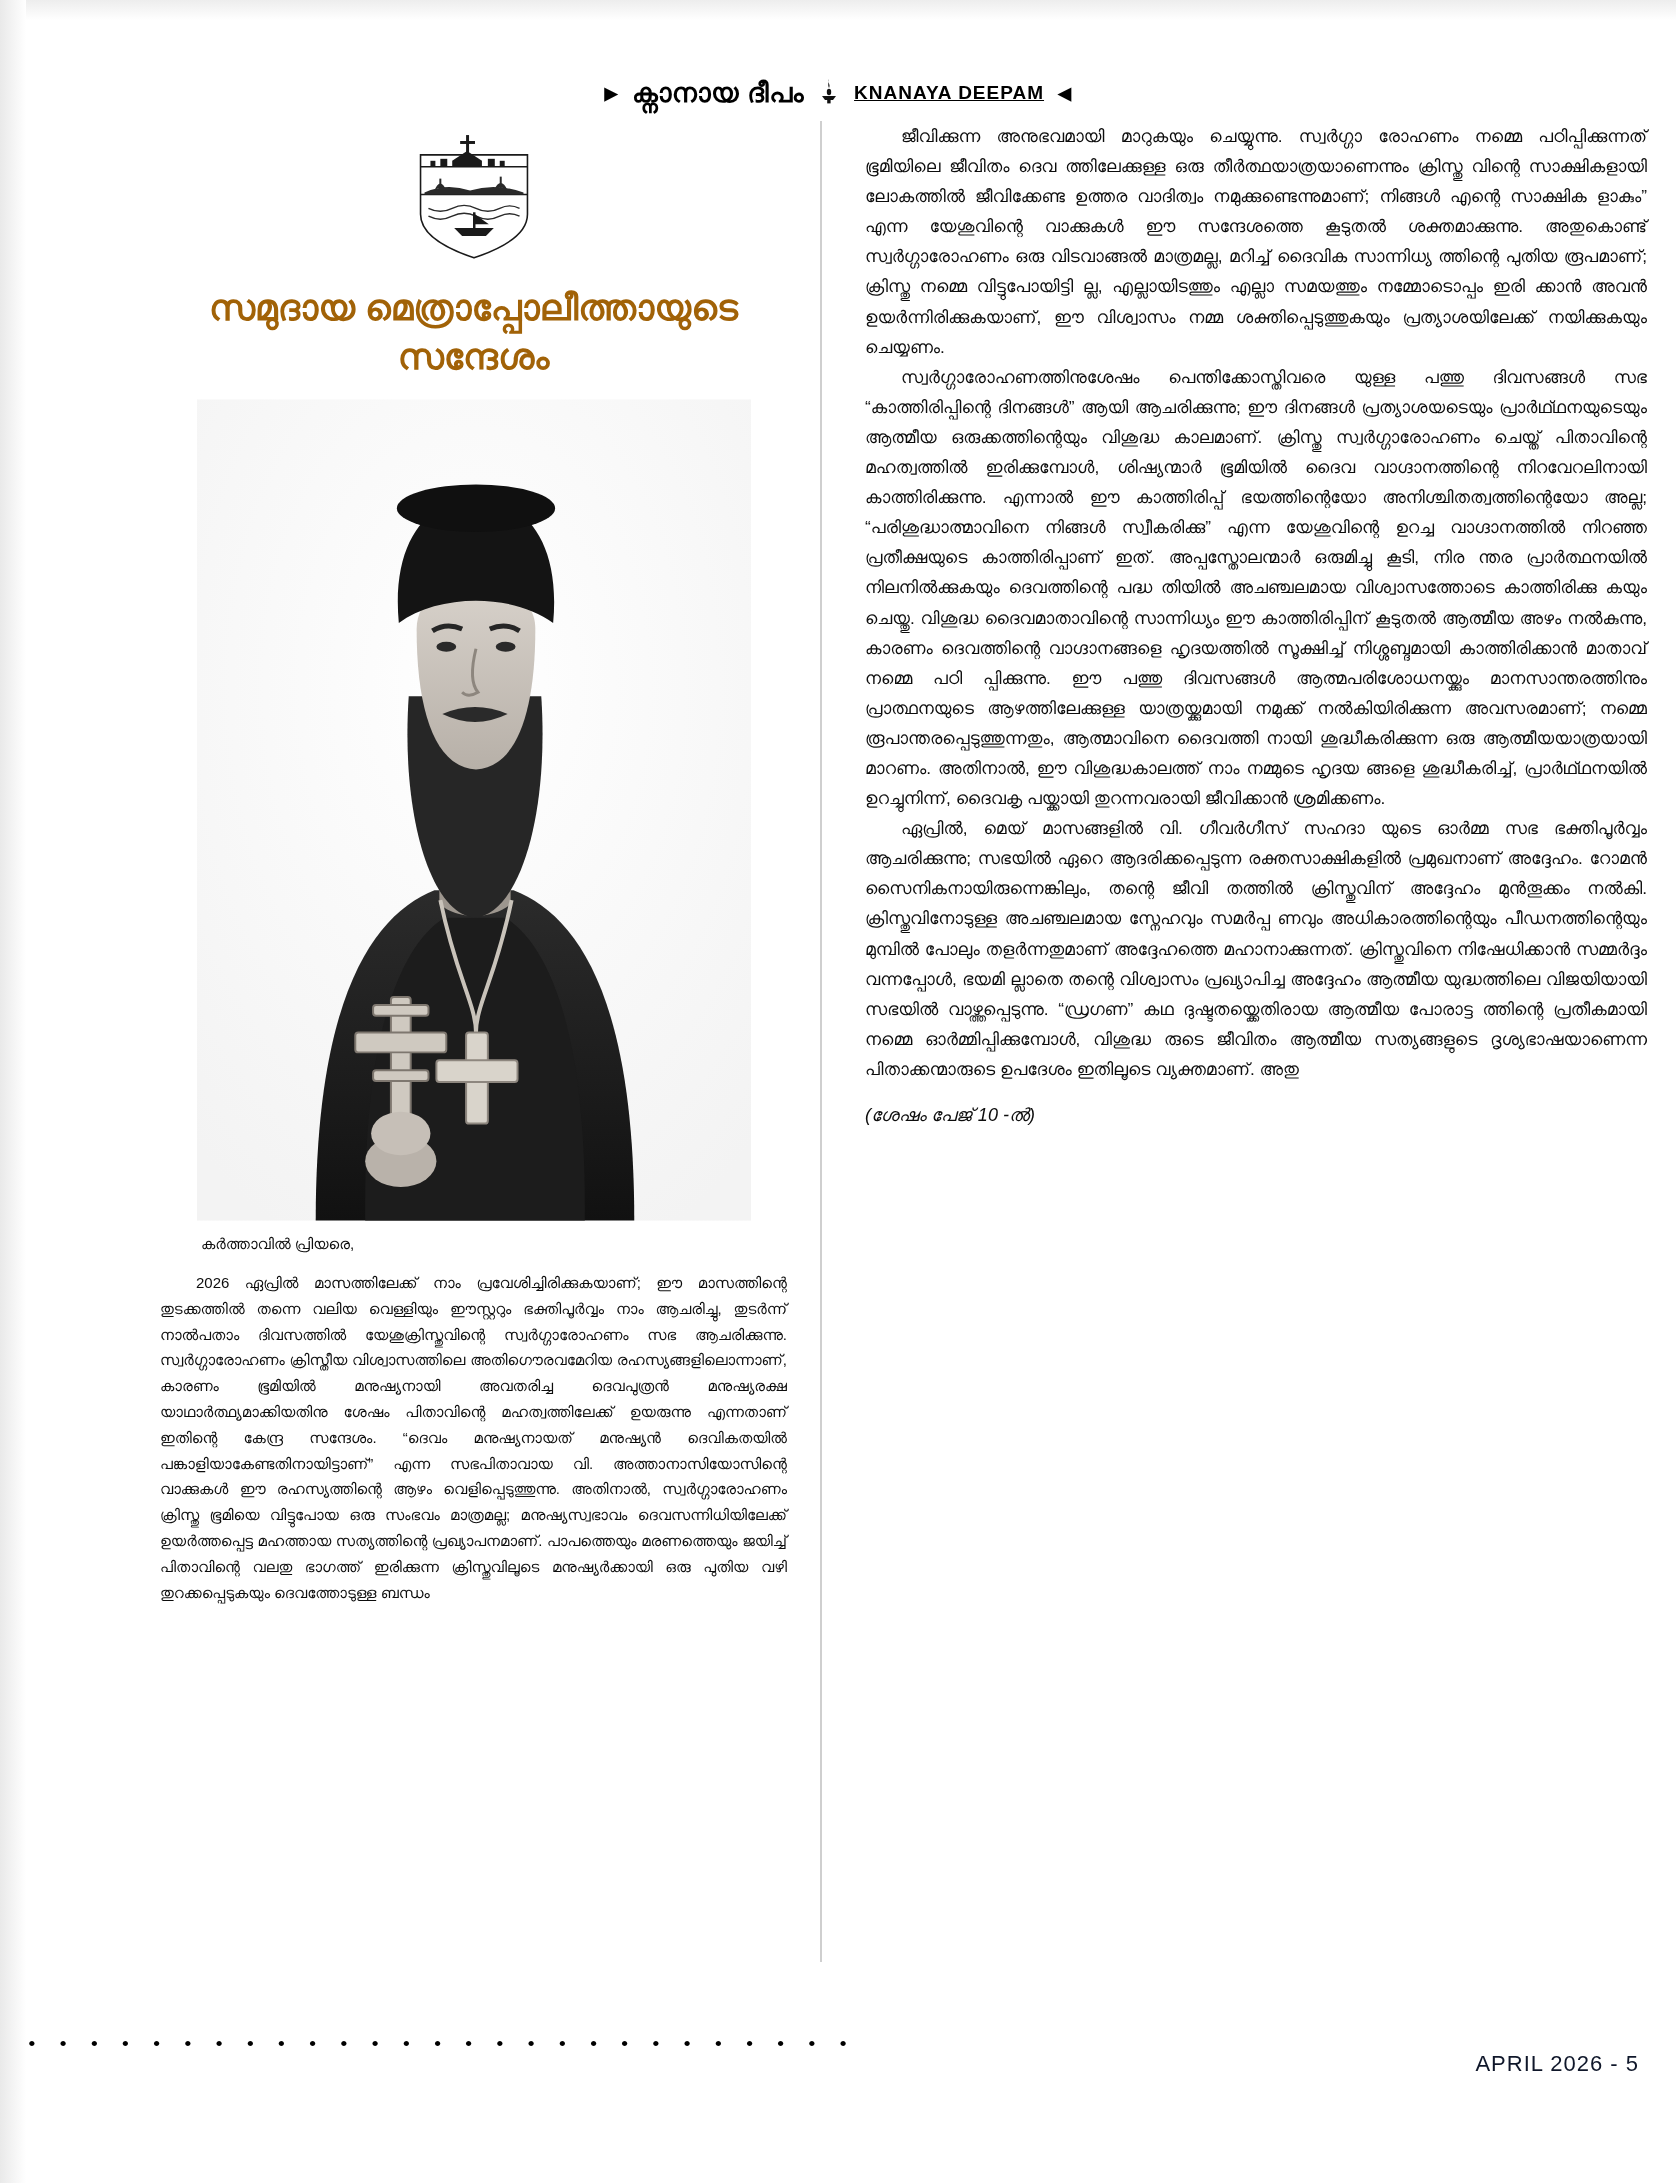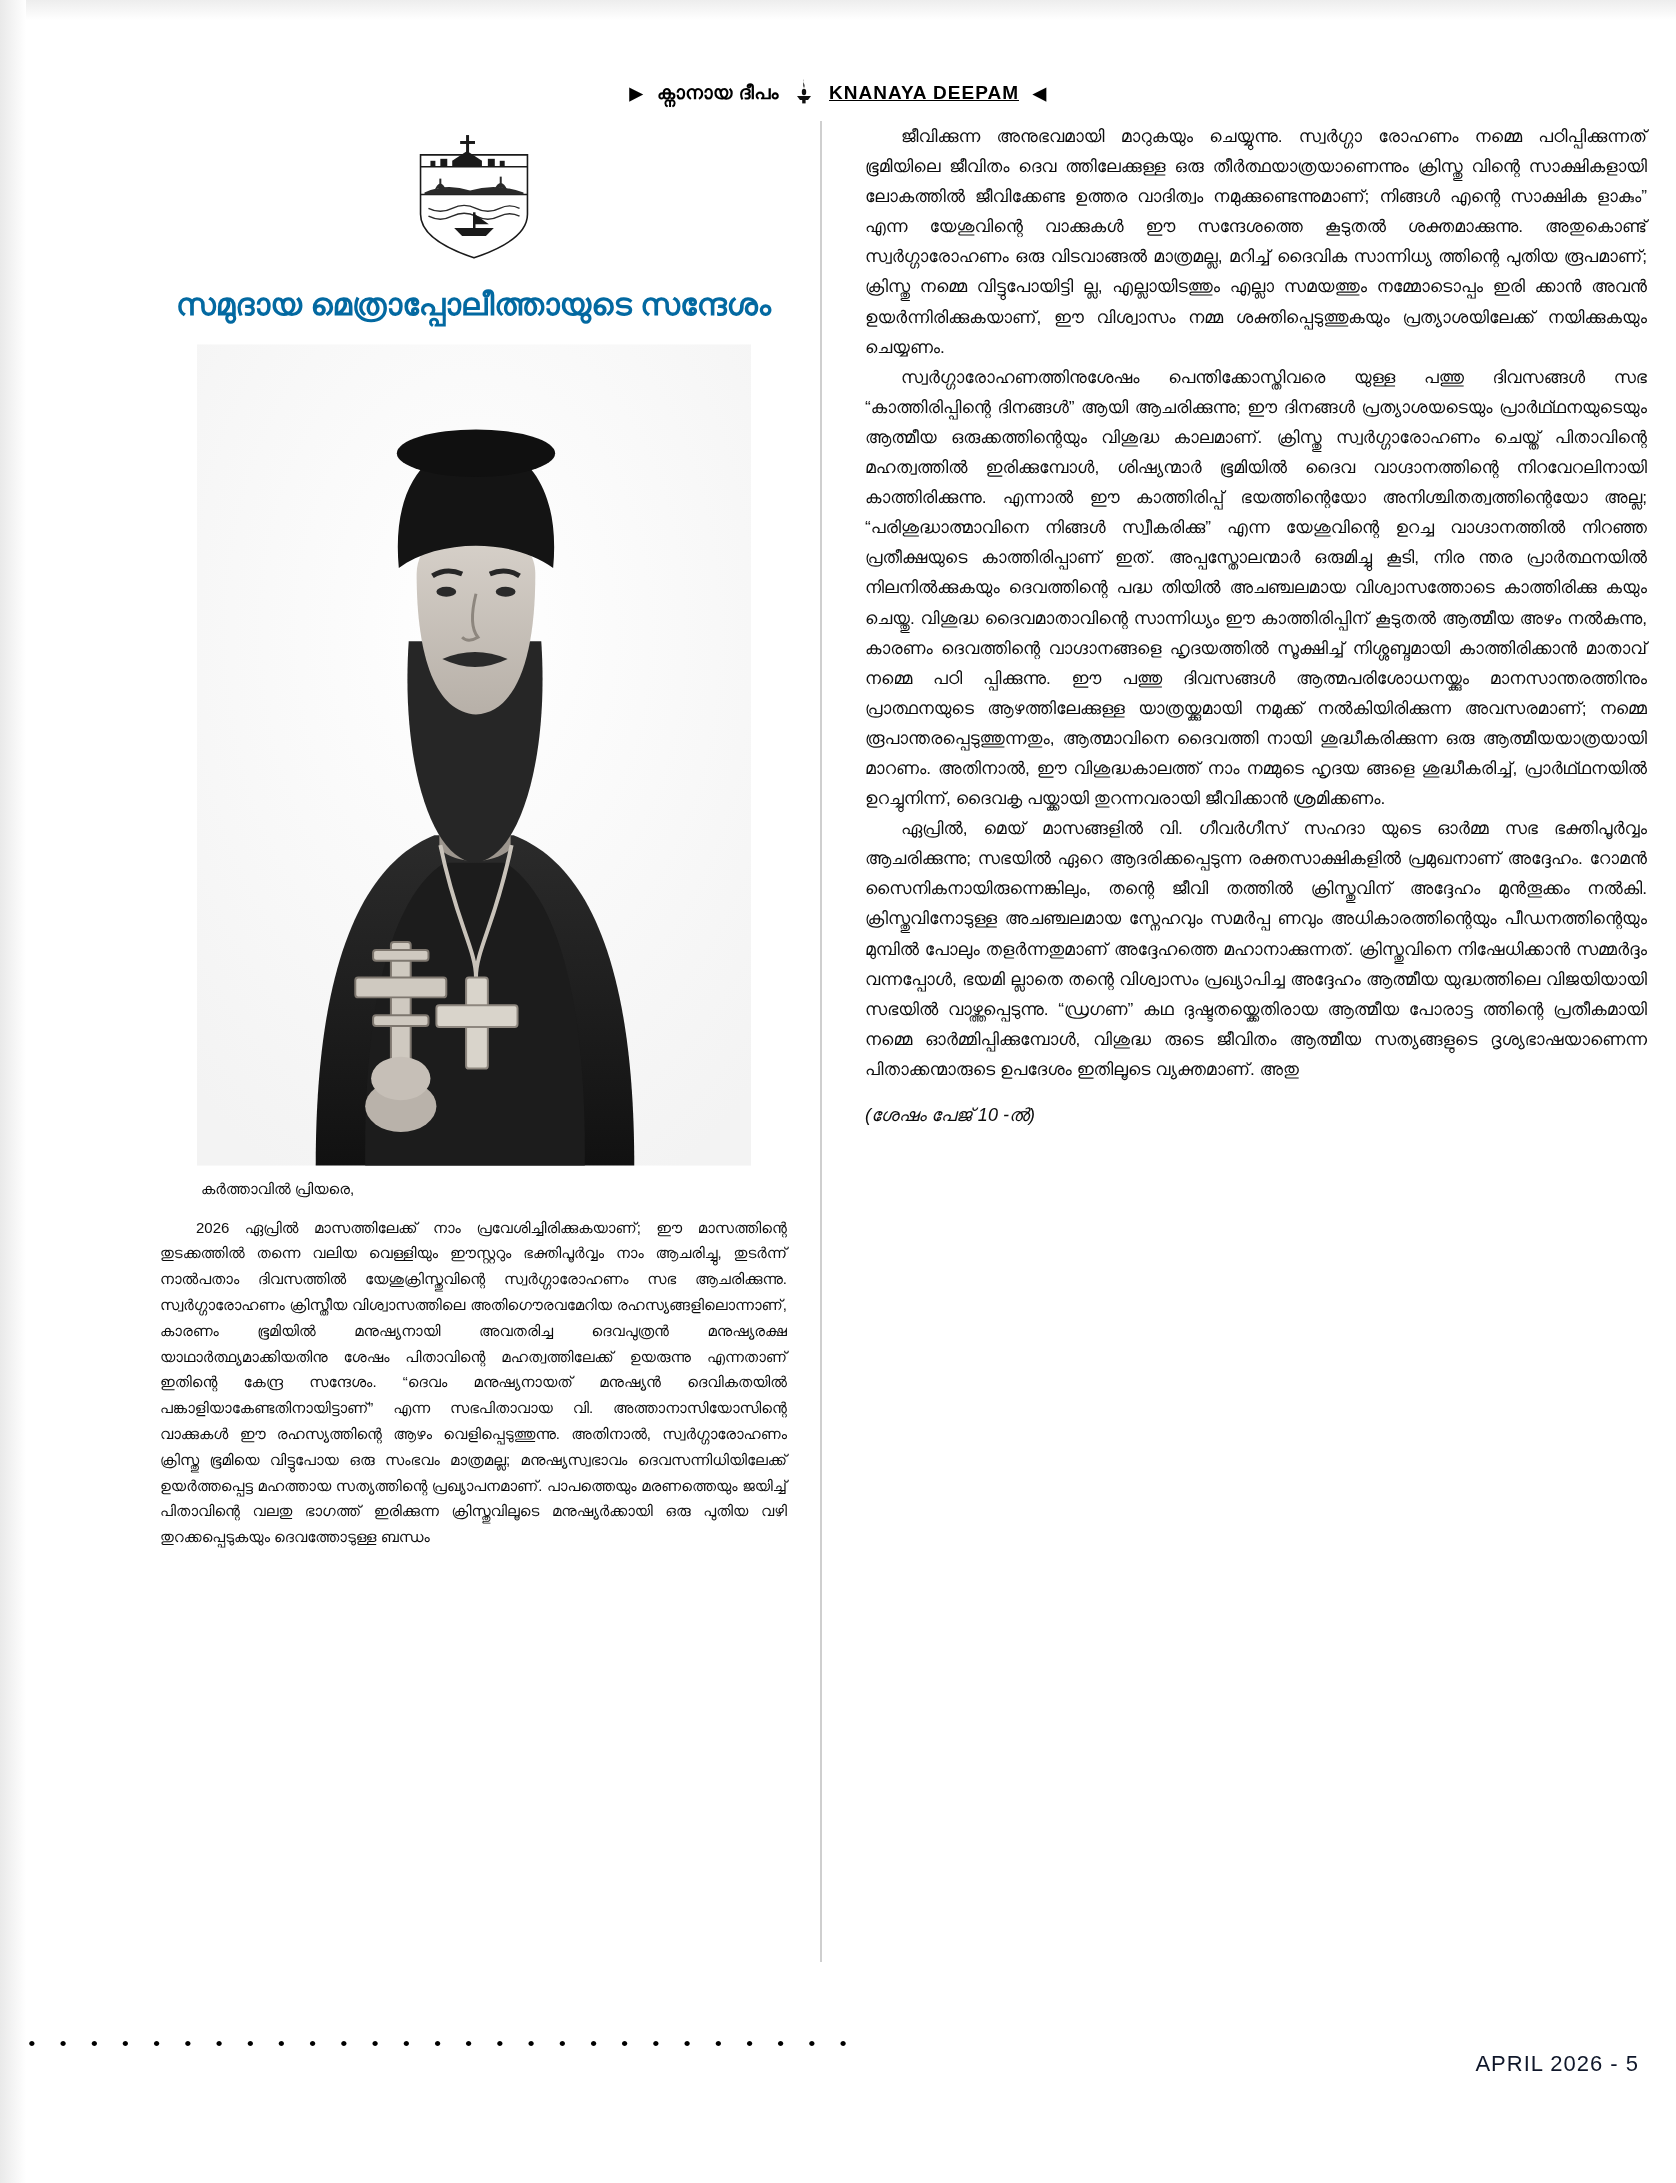--- a/index.html
+++ b/index.html
@@ -35,21 +35,21 @@
     align-items: center;
     gap: 14px;
     font-weight: bold;
   }
   .masthead .arrow {
     font-size: 17px;
     line-height: 1;
   }
   .masthead .ml {
     font-family: "Liberation Sans", sans-serif;
-    font-size: 19px;
+    font-size: 27px;
     font-weight: bold;
   }
   .masthead .lamp {
     font-size: 24px;
     line-height: 1;
   }
   .masthead .en {
     font-family: "Liberation Sans", sans-serif;
     font-size: 19px;
     font-weight: bold;
@@ -87,23 +87,23 @@
     margin: 0 auto;
     position: relative;
   }
   .crest svg { display:block; }
 
   .msg-title {
     margin-top: 24px;
     text-align: center;
     font-family: "Liberation Sans", sans-serif;
     font-weight: bold;
-    font-size: 31px;
+    font-size: 36px;
     line-height: 1.35;
-    color: #0369a1;
+    color: #a16207;
   }
 
   .portrait {
     margin: 18px auto 0;
     width: 554px;
     height: 822px;
     position: relative;
   }
 
   .left-body {

